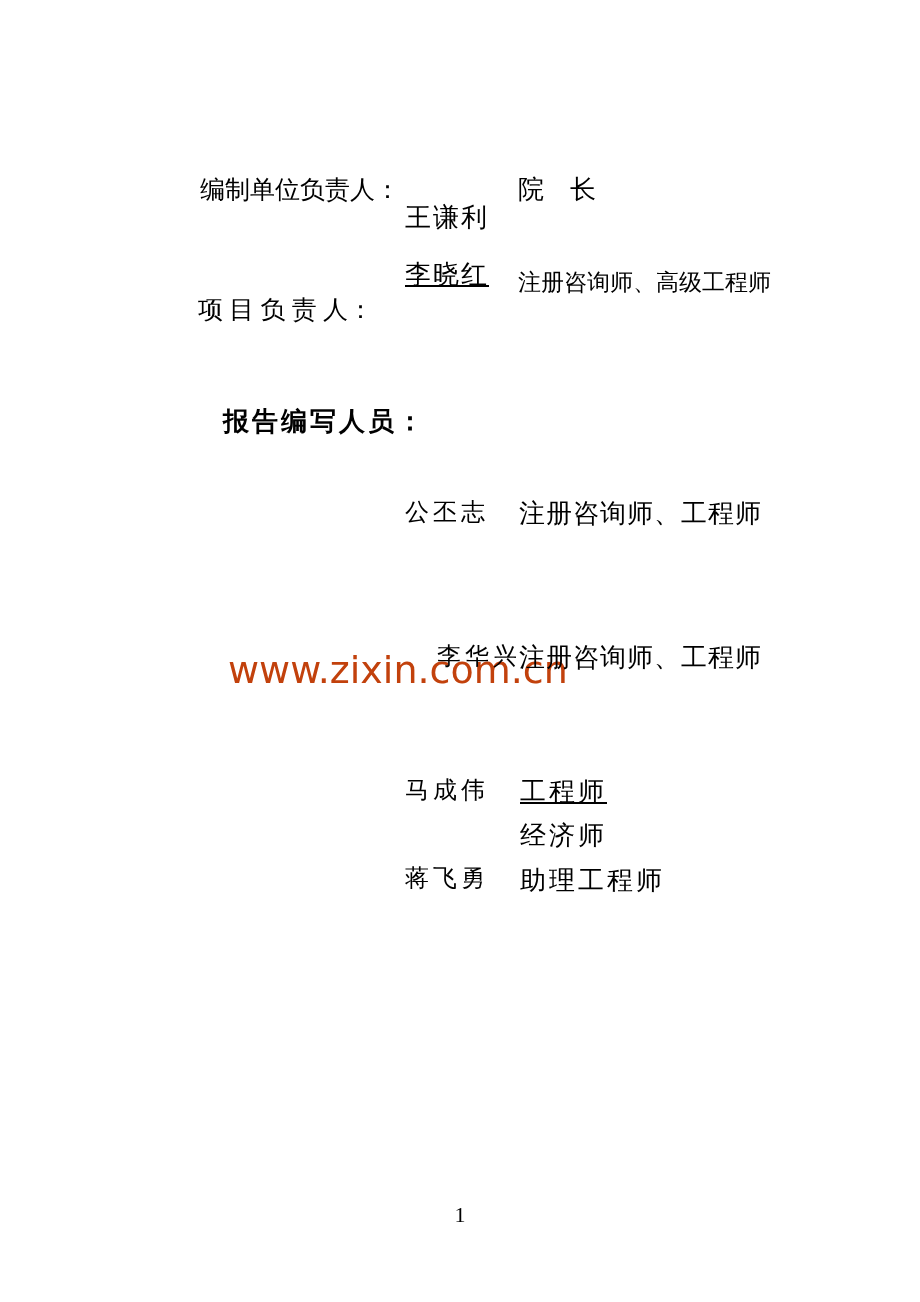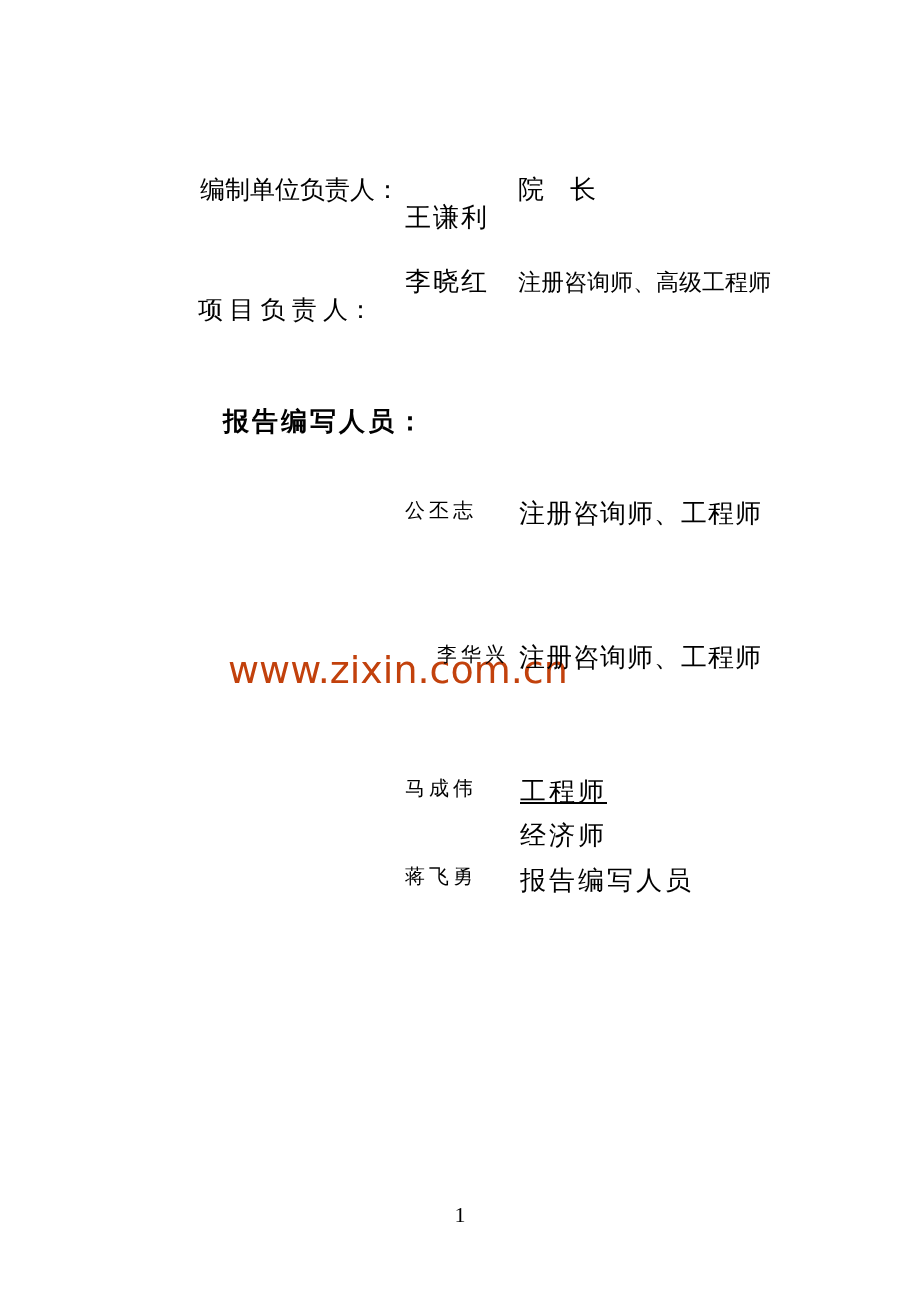--- a/index.html
+++ b/index.html
@@ -19,21 +19,21 @@
   .abs { position: absolute; white-space: pre; line-height: 1.15; }
 
   
   .sig-label   { font-size: 25px; letter-spacing: 0; }
   .sig-name    { font-size: 26px; letter-spacing: 2px; }
   .sig-title   { font-size: 26px; letter-spacing: 0; }
   .sig-title-sm{ font-size: 23px; letter-spacing: 0; }
 
   
   .writers-heading { font-size: 26px; letter-spacing: 3px; }
-  .writer-name  { font-size: 20px; letter-spacing: 4px; }
+  .writer-name  { font-size: 24px; letter-spacing: 4px; }
   .writer-title { font-size: 26px; letter-spacing: 1px; }
   .writer-title-wide { font-size: 26px; letter-spacing: 3px; }
 
   .watermark {
     position: absolute;
     left: 228px;
     top: 601px;
     font-family: "DejaVu Sans", "Liberation Sans", sans-serif;
     font-size: 38px;
     font-weight: normal;
@@ -61,36 +61,36 @@
 
   <div class="watermark">www.zixin.com.cn</div>
 
   <div class="content">
 
     <span class="abs sig-label" style="left:200px; top:176px;">编制单位负责人：</span>
     <span class="abs sig-name" style="left:405px; top:175px;margin-top:28px;">王谦利</span>
     <span class="abs sig-title" style="left:518px; top:175px;">院　长</span>
 
     <span class="abs sig-label" style="left:198px; top:276px;margin-top:20px;">项 目 负 责 人：</span>
-    <span class="abs sig-name" style="left:405px; top:267px;">李晓红</span>
+    <span class="abs sig-name" style="left:405px; top:260px;text-decoration:underline;">李晓红</span>
     <span class="abs sig-title-sm" style="left:518px; top:270px;">注册咨询师、高级工程师</span>
 
     <span class="abs writers-heading" style="left:223px; top:407px;font-weight:bold;">报告编写人员：</span>
 
     <span class="abs writer-name" style="left:405px; top:499px;">公丕志</span>
     <span class="abs writer-title" style="left:519px; top:499px;">注册咨询师、工程师</span>
 
     <span class="abs writer-name" style="left:405px; top:643px;margin-left:32px;">李华兴</span>
     <span class="abs writer-title" style="left:519px; top:643px;">注册咨询师、工程师</span>
 
     <span class="abs writer-name" style="left:405px; top:777px;">马成伟</span>
     <span class="abs writer-title-wide" style="left:520px; top:777px;text-decoration:underline;">工程师</span>
 
     <span class="abs writer-name" style="left:405px; top:821px;margin-top:44px;">蒋飞勇</span>
     <span class="abs writer-title-wide" style="left:520px; top:821px;">经济师</span>
 
     <span class="abs writer-name" style="left:405px; top:866px;"></span>
-    <span class="abs writer-title-wide" style="left:520px; top:866px;">报告编写人员</span>
+    <span class="abs writer-title-wide" style="left:520px; top:866px;">助理工程师</span>
 
     <div class="page-number">1</div>
 
   </div>
 </div>
 
 </body></html>

